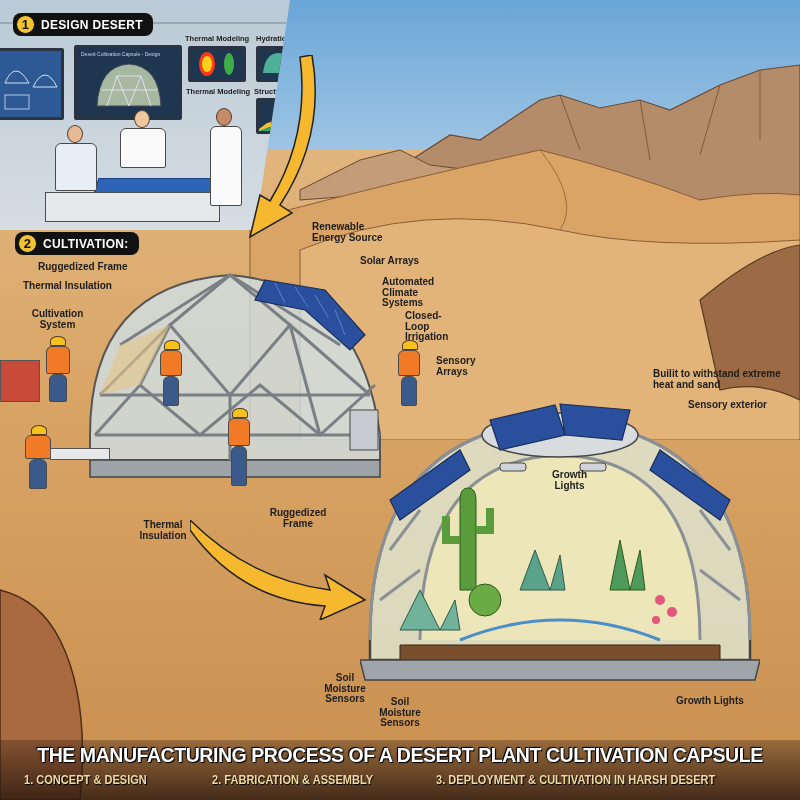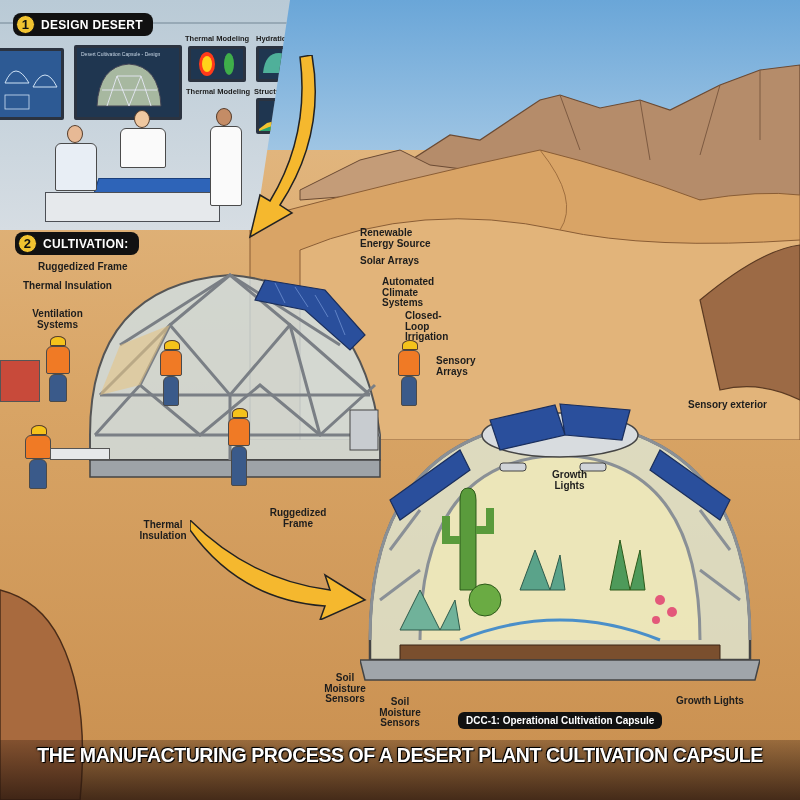--- a/index.html
+++ b/index.html
@@ -193,22 +193,22 @@
   <div class="person" style="left:398px; top:340px;">
     <div class="head" style="left:4px; top:0; background:#f5c21b; border-radius:50% 50% 10% 10%; height:10px;"></div>
     <div class="body" style="left:0; top:10px; width:22px; height:26px; background:#f07a25;"></div>
     <div class="body" style="left:3px; top:36px; width:16px; height:30px; background:#3a5a8a;"></div>
   </div>
   <div style="position:absolute; left:50px; top:448px; width:60px; height:12px; background:#e6e8ea; border:1.5px solid #555;"></div>
   <div style="position:absolute; left:0px; top:360px; width:40px; height:42px; background:#c84a3a; border:1.5px solid #555;"></div>
 
   <span class="lbl" style="left:38px; top:262px;">Ruggedized Frame</span>
   <span class="lbl" style="left:23px; top:281px;">Thermal Insulation</span>
-  <span class="lbl center" style="left:30px; top:309px; width:55px;">Ventilation Systems</span>
-  <span class="lbl" style="left:312px; top:228px; width:72px;margin-left:48px;">Renewable Energy Source</span>
+  <span class="lbl center" style="left:30px; top:309px; width:55px;">Cultivation System</span>
+  <span class="lbl" style="left:312px; top:222px; width:72px;">Renewable Energy Source</span>
   <span class="lbl" style="left:360px; top:256px;">Solar Arrays</span>
   <span class="lbl" style="left:382px; top:277px; width:80px;">Automated Climate Systems</span>
   <span class="lbl" style="left:405px; top:311px; width:60px;">Closed-Loop Irrigation</span>
   <span class="lbl" style="left:436px; top:356px; width:42px;">Sensory Arrays</span>
   <span class="lbl center" style="left:134px; top:520px; width:58px;">Thermal Insulation</span>
   <span class="lbl center" style="left:268px; top:508px; width:60px;">Ruggedized Frame</span>
 
 
   <svg style="position:absolute; left:190px; top:520px;" width="180" height="100" viewBox="0 0 180 100">
     <path d="M0 0 Q60 60 140 70 L135 55 L175 80 L130 100 L135 86 Q50 80 0 10 Z" fill="#f5b82e" stroke="#222" stroke-width="1.5"></path>
@@ -236,27 +236,32 @@
     <path d="M250 200 L260 150 L270 200 L280 160 L285 200 Z" fill="#4e9a5a" stroke="#2d5a1a"></path>
     <path d="M40 240 L60 200 L80 240 L95 210 L100 240 Z" fill="#70b29a" stroke="#2d5a4a"></path>
     <circle cx="300" cy="210" r="5" fill="#e3587a"></circle>
       <circle cx="312" cy="222" r="5" fill="#e3587a"></circle>
       <circle cx="296" cy="230" r="4" fill="#e3587a"></circle>
     <path d="M40 255 L360 255 L360 270 L40 270 Z" fill="#7a4f2e" stroke="#3a2515"></path>
     <path d="M100 250 Q200 210 300 250" stroke="#4a8fc9" stroke-width="3" fill="none"></path>
     <path d="M0 270 L400 270 L395 290 L5 290 Z" fill="#a0a5aa" stroke="#444" stroke-width="1.5"></path>
   </svg>
 
+  <span class="lbl" style="left:653px; top:369px; width:130px;">Builit to withstand extreme heat and sand</span>
   <span class="lbl" style="left:688px; top:400px;">Sensory exterior</span>
   <span class="lbl center" style="left:547px; top:470px; width:45px;">Growth Lights</span>
   <span class="lbl center" style="left:315px; top:673px; width:60px;">Soil Moisture Sensors</span>
   <span class="lbl center" style="left:370px; top:697px; width:60px;">Soil Moisture Sensors</span>
   <span class="lbl" style="left:676px; top:696px;">Growth Lights</span>
 
-  <div class="tag" style="left:458px; top:712px; font-size:10px;">DCC-1: Operational Cultivation Capsule</div>
 
   <svg style="position:absolute; left:0; top:580px;" width="140" height="220" viewBox="0 0 140 220">
     <path d="M0 10 Q40 20 60 60 Q90 120 80 220 L0 220 Z" fill="#a86a3e" stroke="#4a2c18" stroke-width="1.5"></path>
   </svg>
 
   <div class="banner"></div>
   <div class="title">THE MANUFACTURING PROCESS OF A DESERT PLANT CULTIVATION CAPSULE</div>
+  <div class="phases">
+    <span class="phase" style="left:24px;">1. CONCEPT &amp; DESIGN</span>
+    <span class="phase" style="left:212px;">2. FABRICATION &amp; ASSEMBLY</span>
+    <span class="phase" style="left:436px;">3. DEPLOYMENT &amp; CULTIVATION IN HARSH DESERT</span>
+  </div>
 </div>
 
 </body></html>

